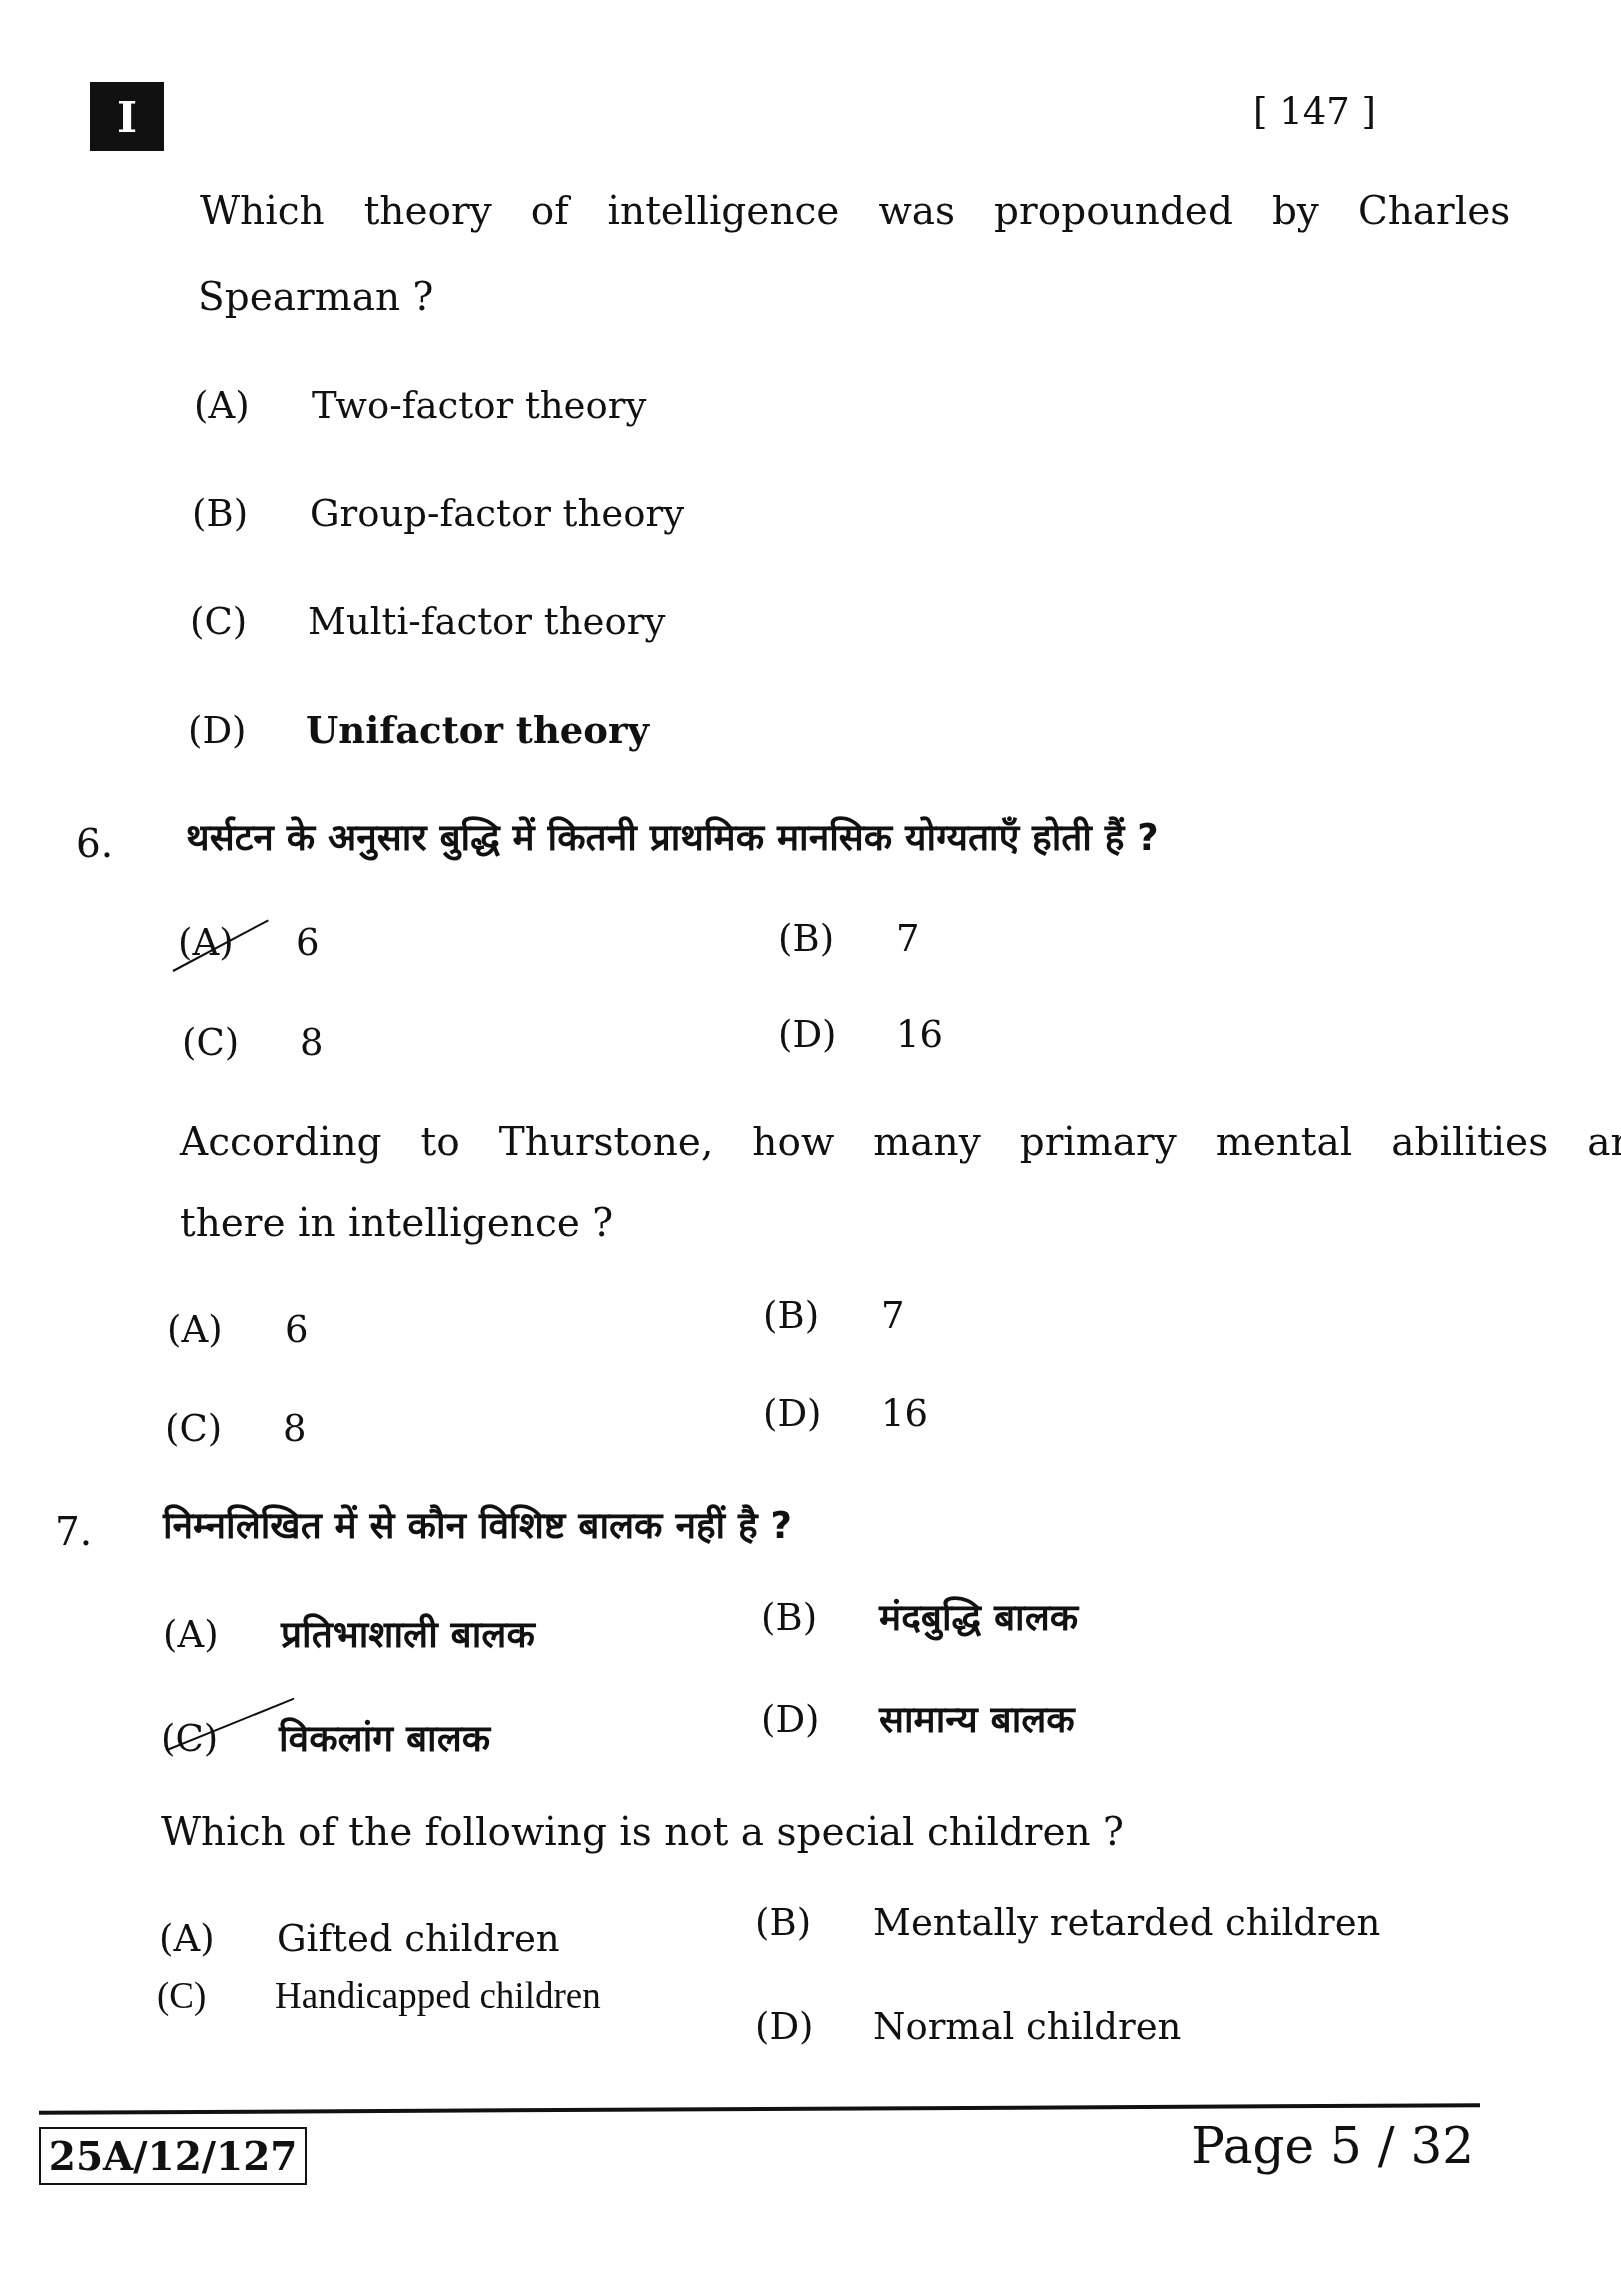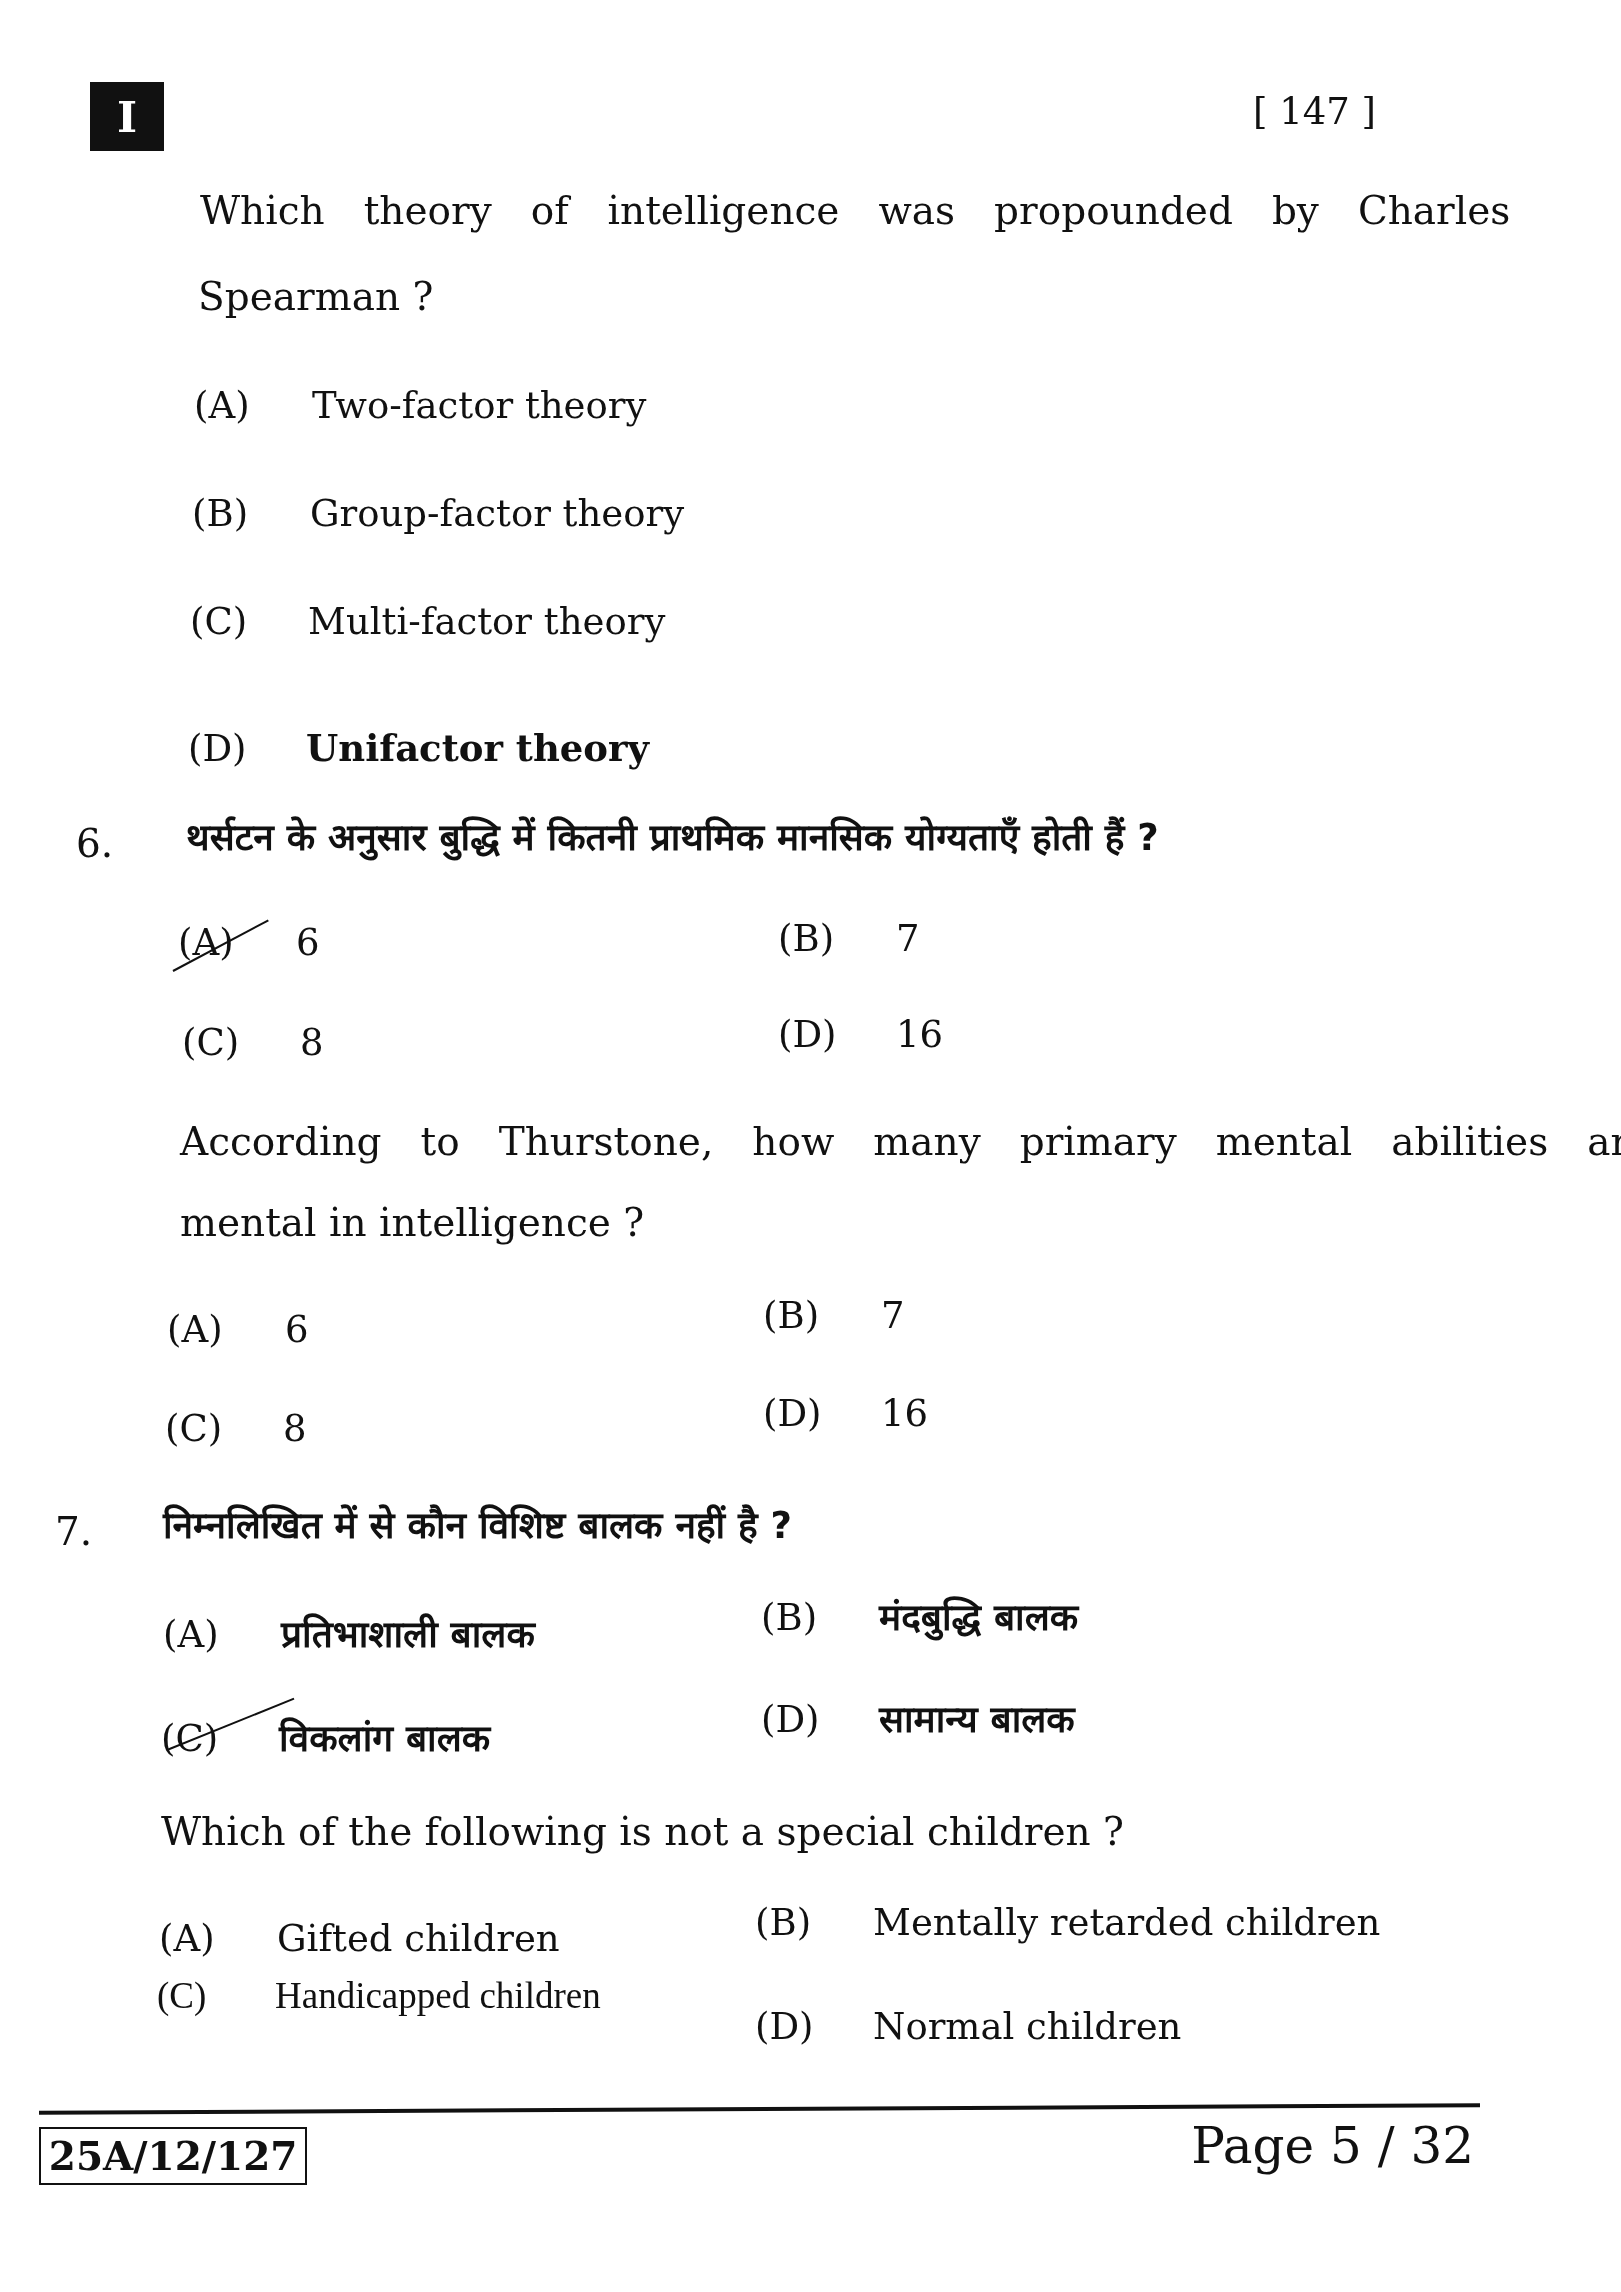--- a/index.html
+++ b/index.html
@@ -36,21 +36,21 @@
   <span>Charles</span>
 </div>
 <div class="abs q" style="left:198px;top:274px;">Spearman ?</div>
 
 <div class="abs opt" style="left:194px;top:384px;">
   <span class="lbl">(A)</span><span>Two-factor theory</span></div>
 <div class="abs opt" style="left:192px;top:492px;">
   <span class="lbl">(B)</span><span>Group-factor theory</span></div>
 <div class="abs opt" style="left:190px;top:600px;">
   <span class="lbl">(C)</span><span>Multi-factor theory</span></div>
-<div class="abs opt" style="left:188px;top:708px;font-weight:bold;margin-top:18px;">
+<div class="abs opt" style="left:188px;top:708px;font-weight:bold;">
   <span class="lbl" style="font-weight:normal">(D)</span><span>Unifactor theory</span></div>
 
 <div class="abs q" style="left:76px;top:821px;">6.</div>
 <div class="abs hi" style="left:186px;top:810px;">थर्सटन के अनुसार बुद्धि में कितनी प्राथमिक मानसिक योग्यताएँ होती हैं ?</div>
 
 <div class="abs opt" style="left:178px;top:921px;">
   <span class="lbl">(A)</span><span>6</span></div>
 <div class="abs strike" style="left:173px;top:970px;width:108px;transform:rotate(-28deg);"></div>
 <div class="abs opt" style="left:778px;top:917px;">
   <span class="lbl" style="width:118px">(B)</span><span>7</span></div>
@@ -63,21 +63,21 @@
   <span>According</span>
   <span>to</span>
   <span>Thurstone,</span>
   <span>how</span>
   <span>many</span>
   <span>primary</span>
   <span>mental</span>
   <span>abilities</span>
   <span>are</span>
 </div>
-<div class="abs q" style="left:180px;top:1200px;">mental in intelligence ?</div>
+<div class="abs q" style="left:180px;top:1200px;">there in intelligence ?</div>
 
 <div class="abs opt" style="left:167px;top:1308px;">
   <span class="lbl">(A)</span><span>6</span></div>
 <div class="abs opt" style="left:763px;top:1294px;">
   <span class="lbl">(B)</span><span>7</span></div>
 <div class="abs opt" style="left:165px;top:1407px;">
   <span class="lbl">(C)</span><span>8</span></div>
 <div class="abs opt" style="left:763px;top:1392px;">
   <span class="lbl">(D)</span><span>16</span></div>
 

